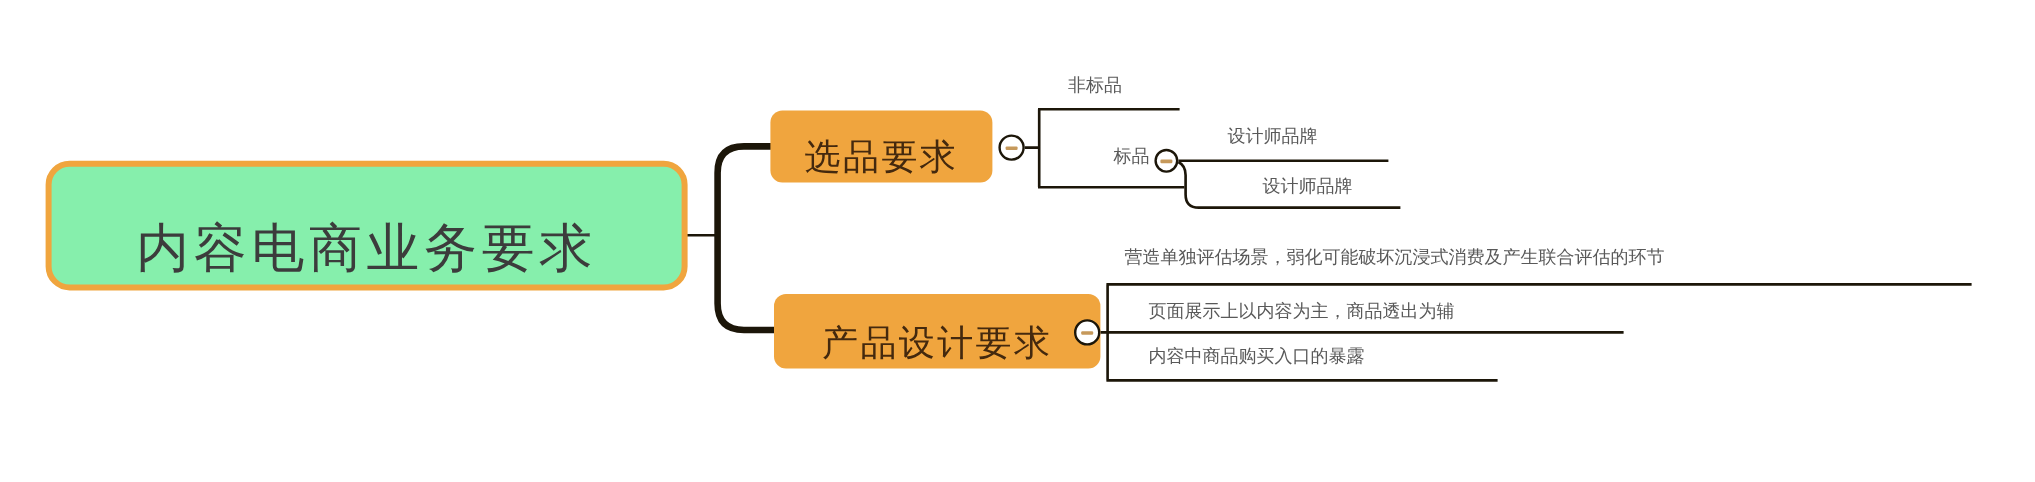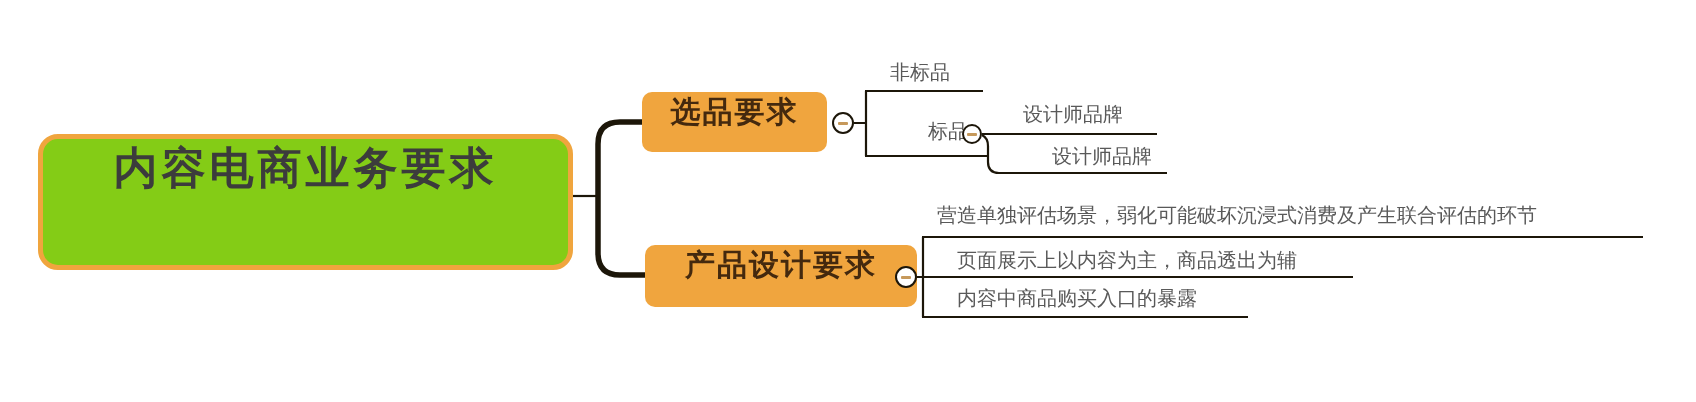--- a/index.html
+++ b/index.html
@@ -14,48 +14,48 @@
     background: var(--background, #ffffff);
     overflow: hidden;
   }
   .svglayer { position: absolute; left: 0; top: 0; width: 1696px; height: 402px; }
   .thin  { fill: none; stroke: var(--line-black, #1c1c1c); stroke-width: 2.2px; }
   .thick { fill: none; stroke: var(--line-black, #1c1c1c); stroke-width: 5.5px; }
 
   .topic {
     position: absolute;
     display: flex;
-    align-items: flex-start;
+    align-items: flex-end;
     justify-content: center;
-    font-weight: bold;
+    font-weight: normal;
     white-space: nowrap;
     cursor: default;
   }
   .root-topic {
-    left: 38px; top: 134px; width: 535px; height: 136px;
-    background: #84cc16;
+    left: 38px; top: 134px; width: 535px; height: 108px;
+    background: #86efac;
     border: 5px solid var(--node-orange, #f0a53e);
     border-radius: 20px;
     font-size: 44px;
     letter-spacing: 4px;
     color: var(--root-text, #3c3c3c);
   }
   .branch-topic {
     background: var(--node-orange, #f0a53e);
     border-radius: 10px;
     color: var(--node-text-dark, #44290e);
     letter-spacing: 2px;
   }
   .branch-xuanpin { left: 642px; top: 92px;  width: 185px; height: 60px; font-size: 30px; }
   .branch-chanpin { left: 645px; top: 245px; width: 272px; height: 62px; font-size: 30px; }
 
   .leaf {
     position: absolute;
     color: var(--leaf-text-gray, #595959);
-    font-size: 20px;
+    font-size: 15px;
     line-height: 28px;
     white-space: nowrap;
     cursor: default;
   }
   .leaf-feibiaopin   { left: 890px;  top: 58px;  }
   .leaf-biaopin      { left: 893px;  top: 117px; margin-left: 35px; }
   .leaf-zhonggaoduan { left: 1023px; top: 100px; }
   .leaf-shejishi     { left: 1052px; top: 142px; }
   .leaf-child1       { left: 937px;  top: 201px; }
   .leaf-child2       { left: 957px;  top: 246px; }

